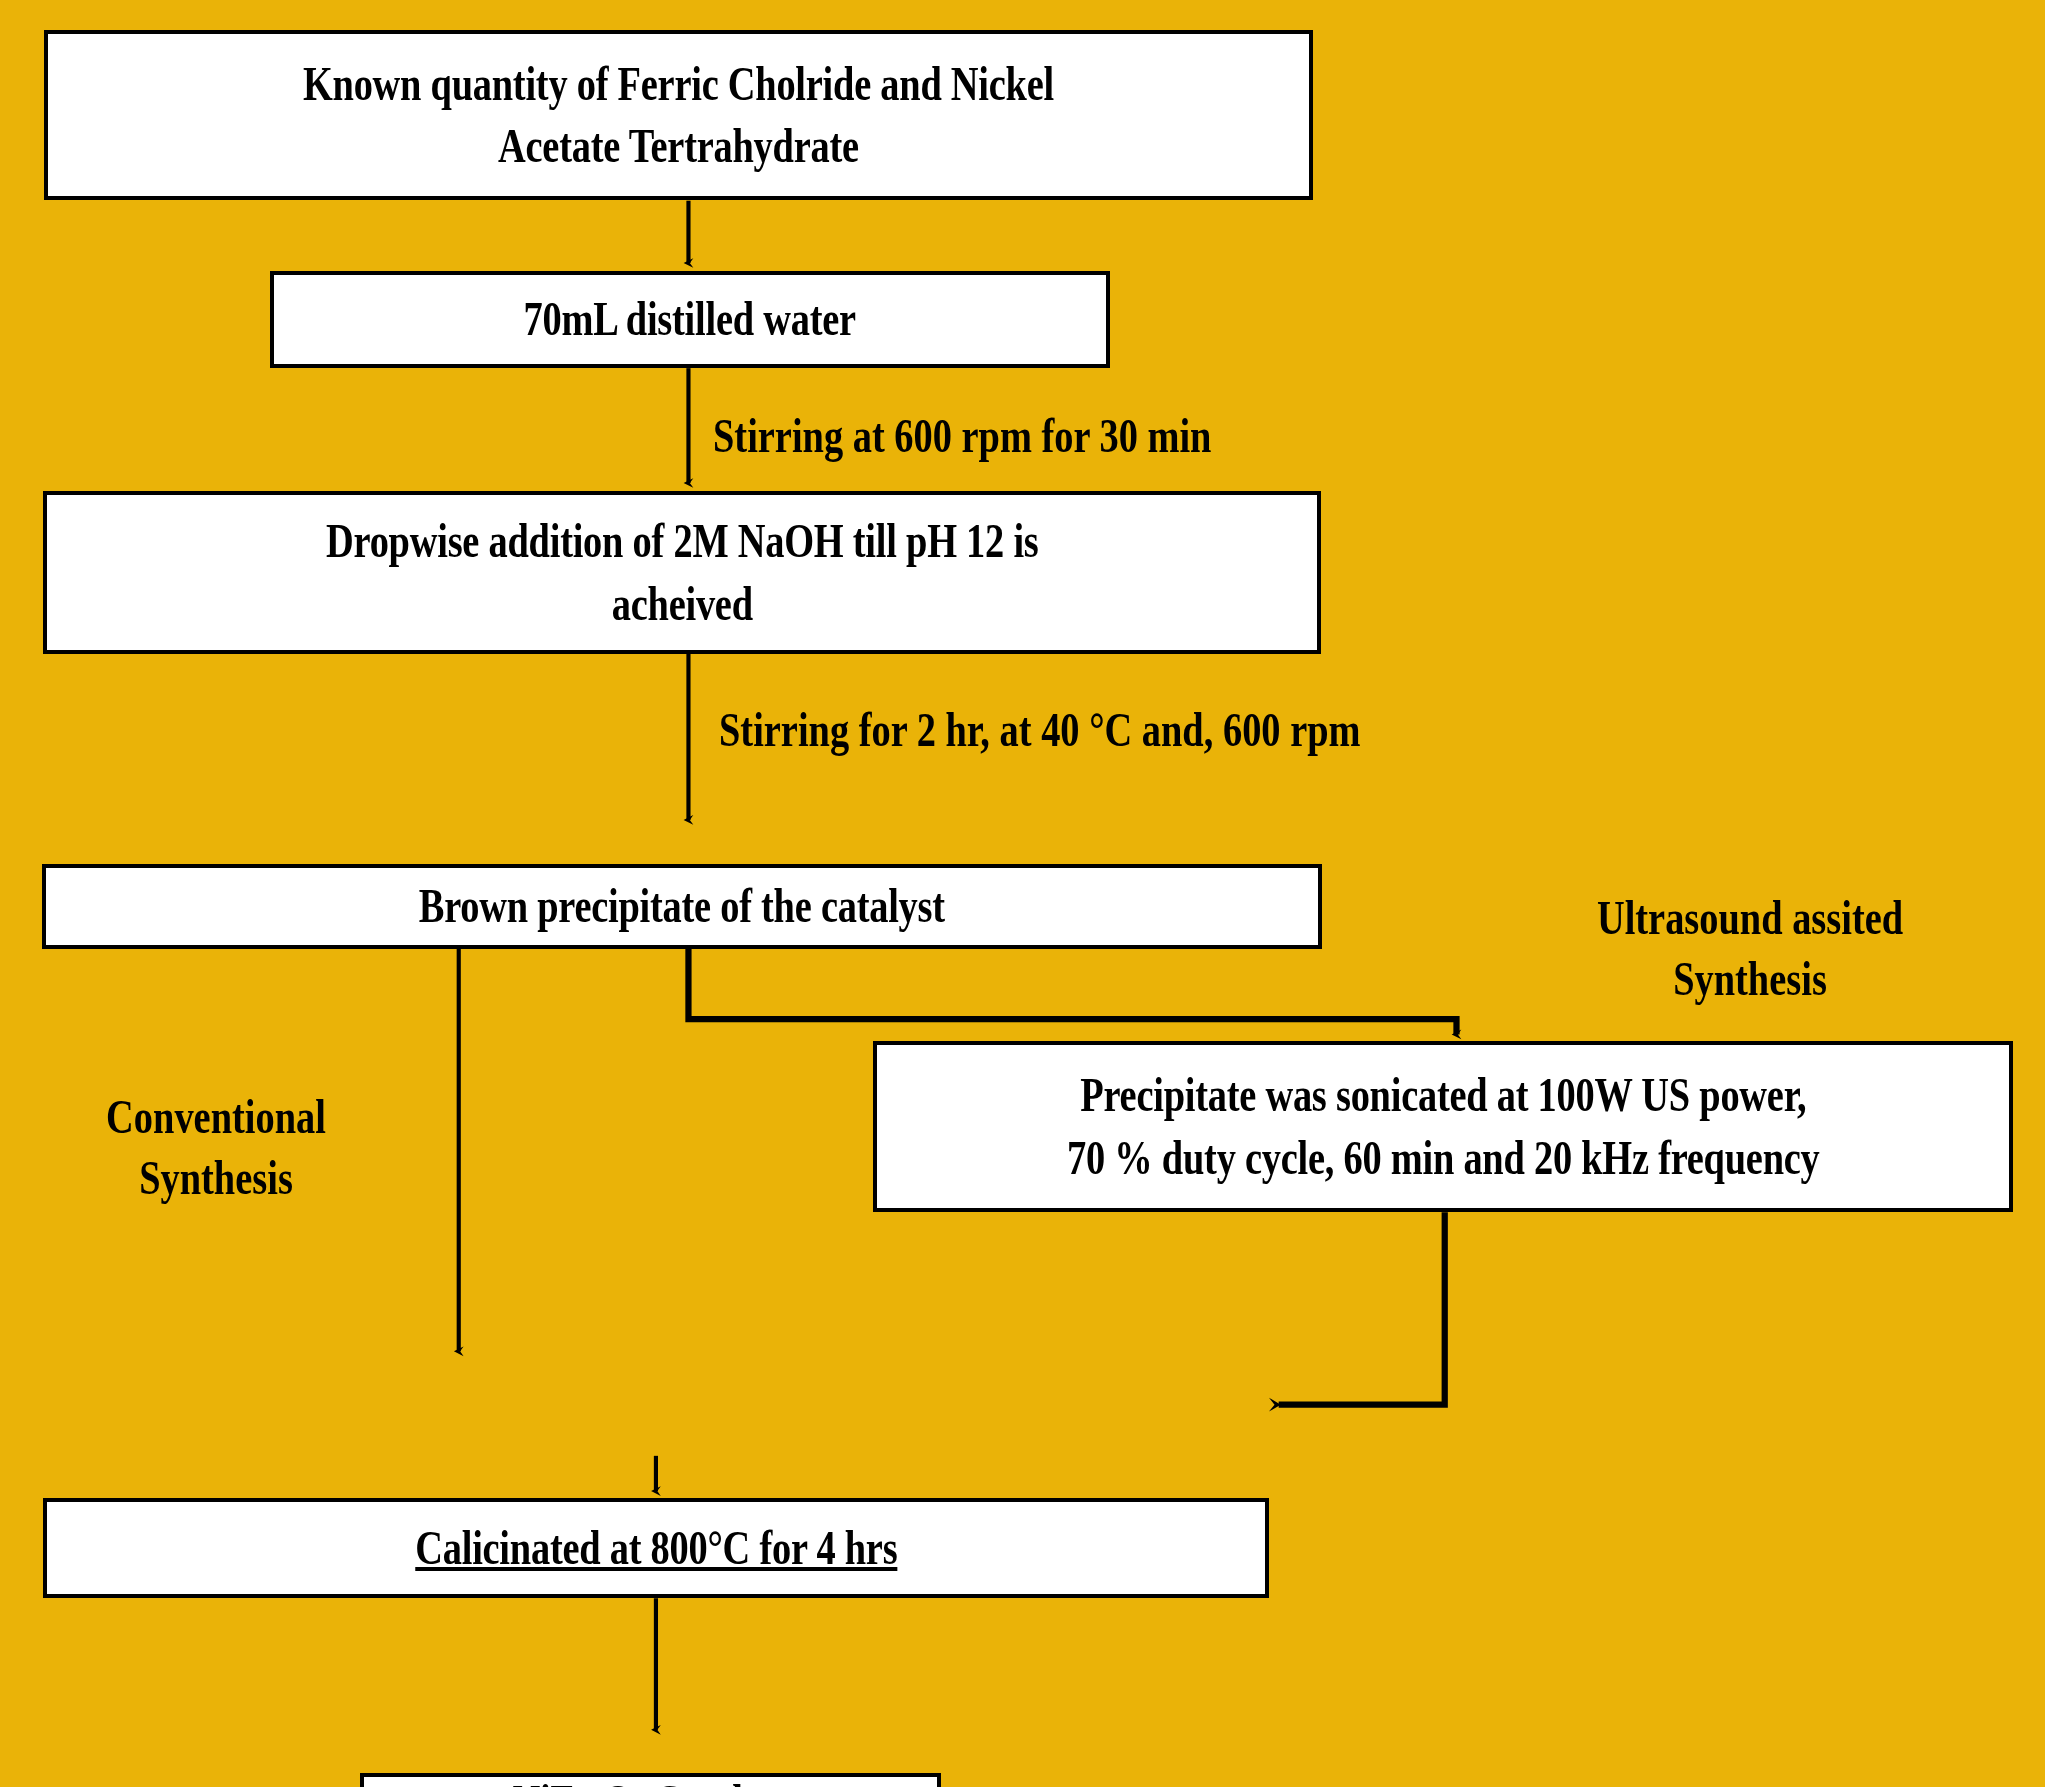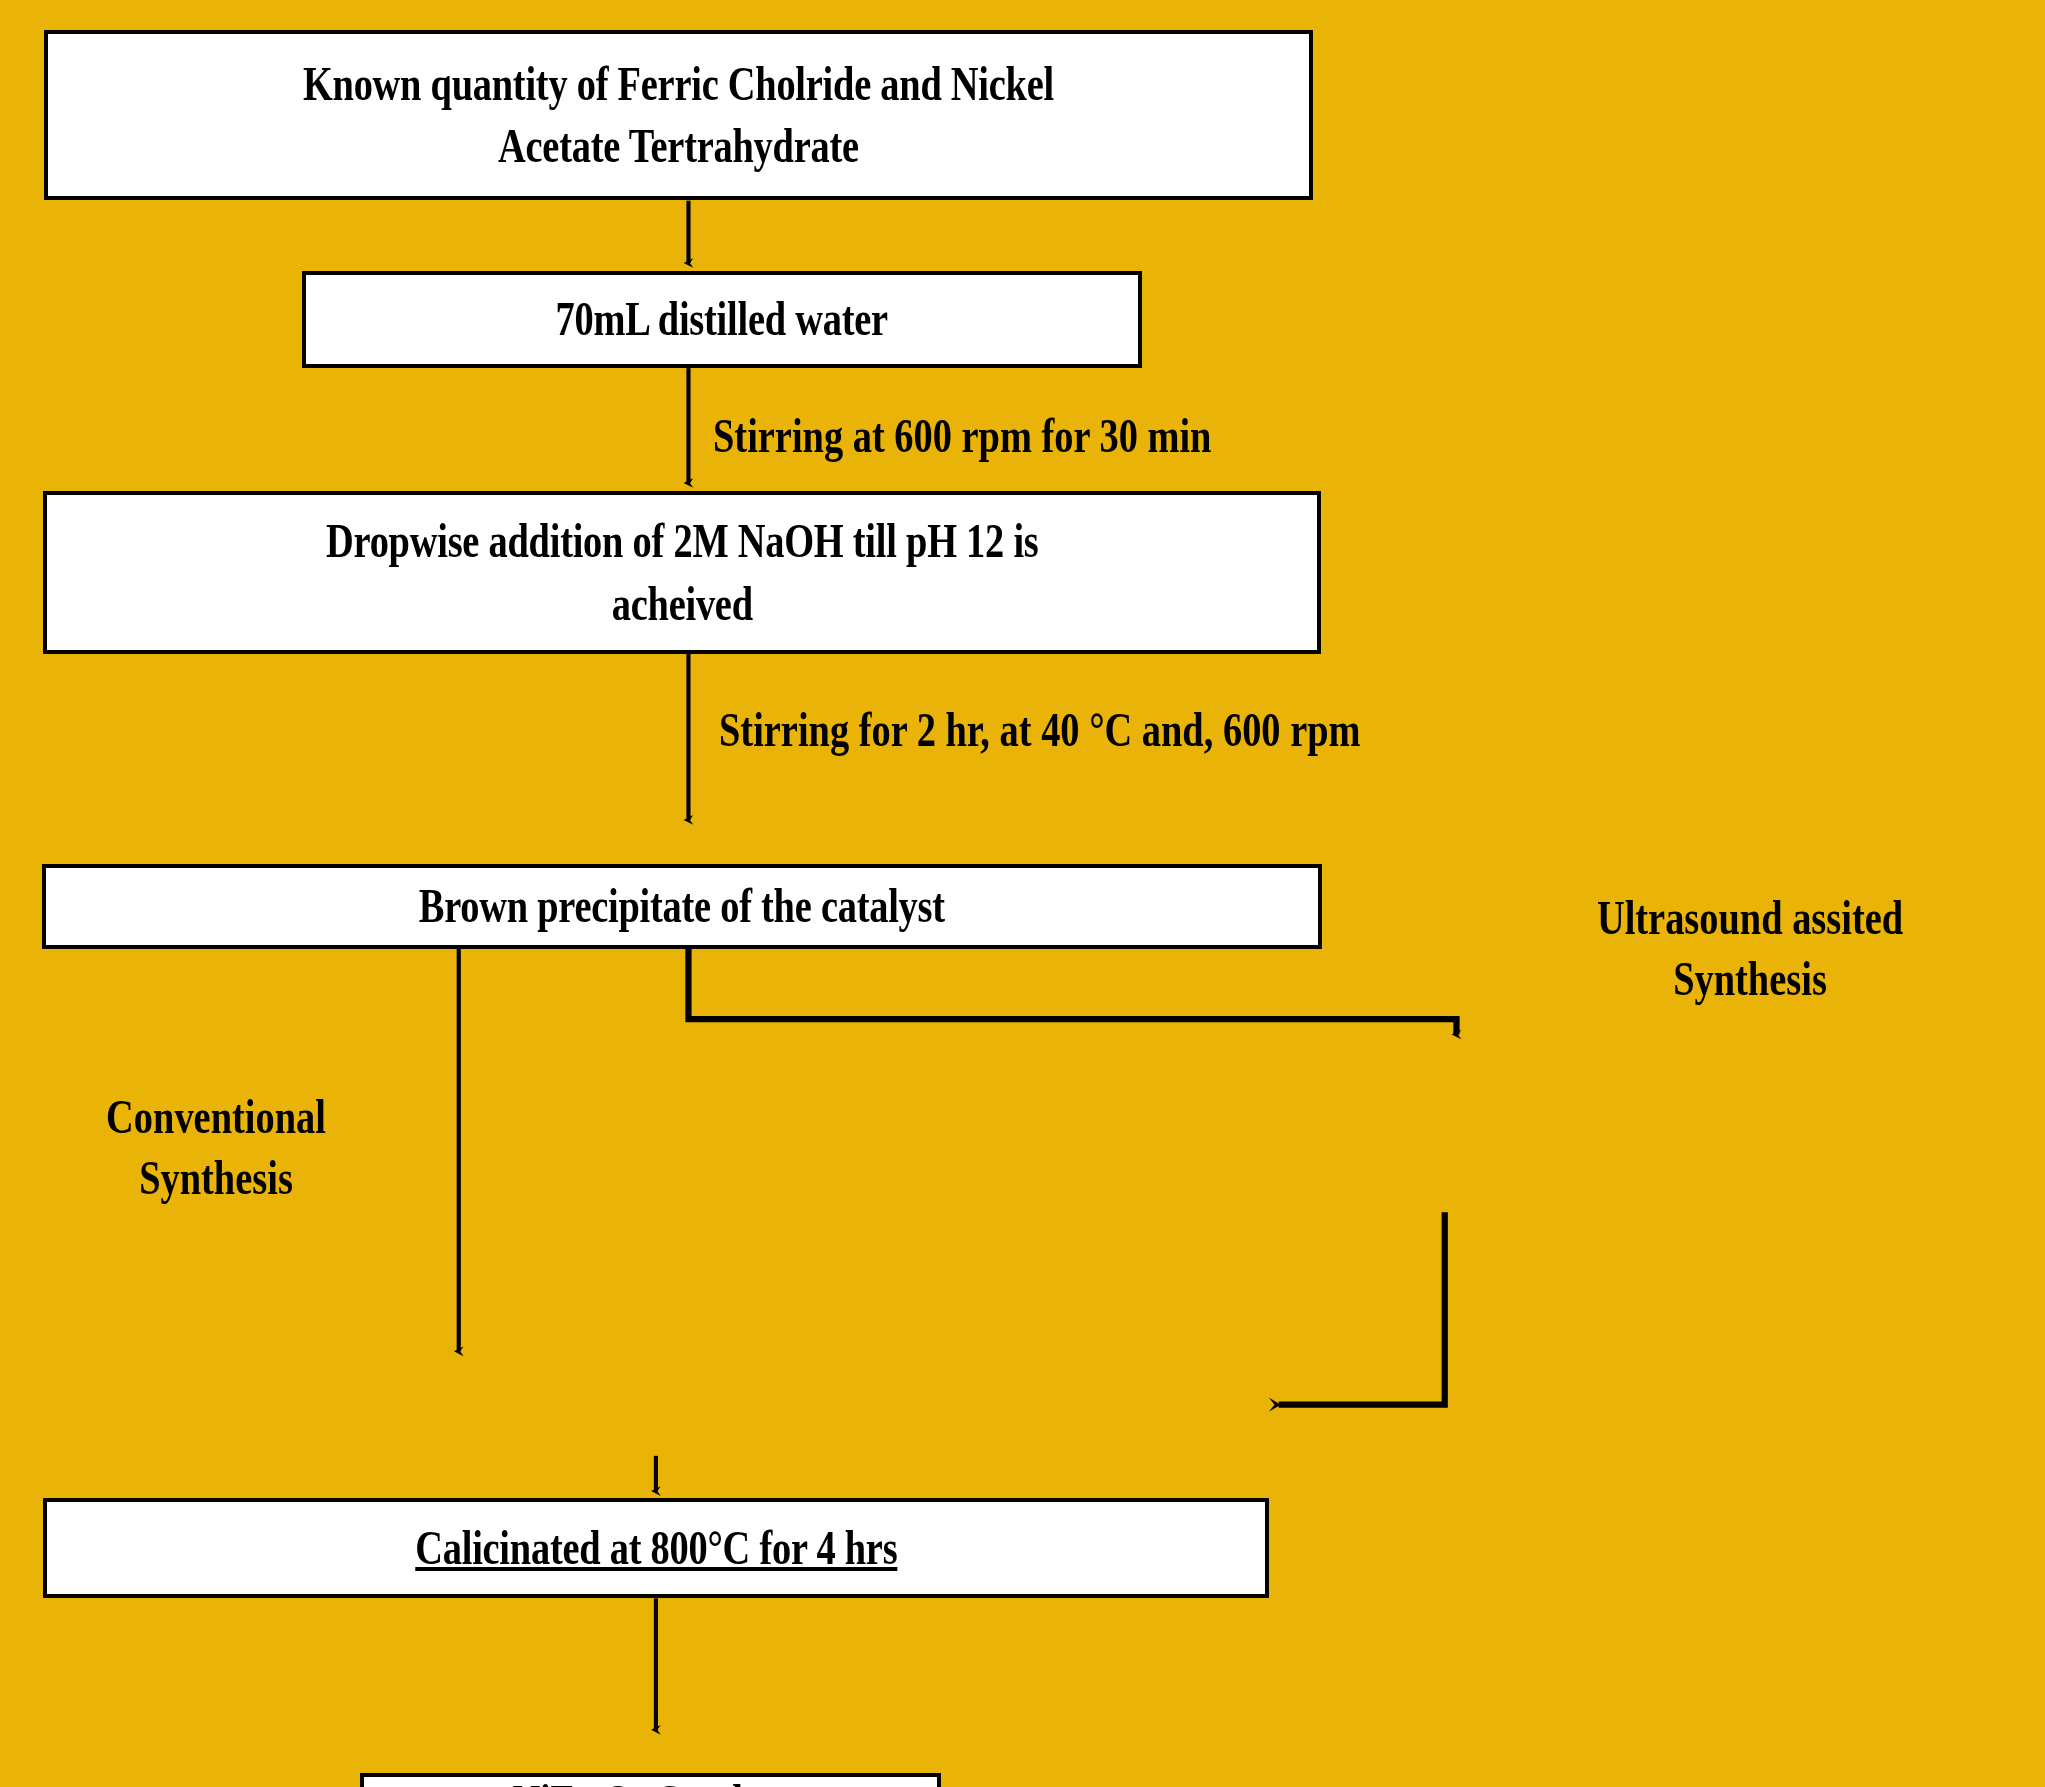--- a/index.html
+++ b/index.html
@@ -79,39 +79,45 @@
     <line x1="948" y1="2310" x2="948" y2="2500" stroke="#000000" stroke-width="6" marker-end="url(#arr)"></line>
   </svg>
 
   <div class="node" style="left:44px;top:30px;width:1269px;height:170px;">
     <div class="txt" style="font-size:48px;">
       <div>Known quantity of Ferric Cholride and Nickel</div>
       <div>Acetate Tertrahydrate</div>
     </div>
   </div>
 
-  <div class="node" style="left:270px;top:271px;width:840px;height:97px;margin-left:32px;">
+  <div class="node" style="left:270px;top:271px;width:840px;height:97px;">
     <div class="txt" style="font-size:48px;">
       <div>70mL distilled water</div>
     </div>
   </div>
 
   <div class="node" style="left:43px;top:491px;width:1278px;height:163px;">
     <div class="txt" style="font-size:48px;">
       <div>Dropwise addition of 2M NaOH till  pH 12 is</div>
       <div style="text-align:center;">acheived</div>
     </div>
   </div>
 
   <div class="node" style="left:42px;top:864px;width:1280px;height:85px;text-align:right;">
     <div class="txt" style="font-size:48px;">
       <div>Brown precipitate of the catalyst</div>
     </div>
   </div>
 
+  <div class="node" style="left:873px;top:1041px;width:1140px;height:171px;">
+    <div class="txt" style="font-size:48px;">
+      <div>Precipitate was sonicated at  100W US power,</div>
+      <div>70 % duty cycle, 60 min and 20 kHz frequency</div>
+    </div>
+  </div>
 
 
   <div class="node" style="left:43px;top:1498px;width:1226px;height:100px;text-decoration:underline;">
     <div class="txt" style="font-size:48px;">
       <div>Calicinated at 800°C for 4 hrs</div>
     </div>
   </div>
 
   <div class="node" style="left:360px;top:1733px;width:581px;height:67px;margin-top:40px;">
     <div class="txt" style="font-size:48px;">

